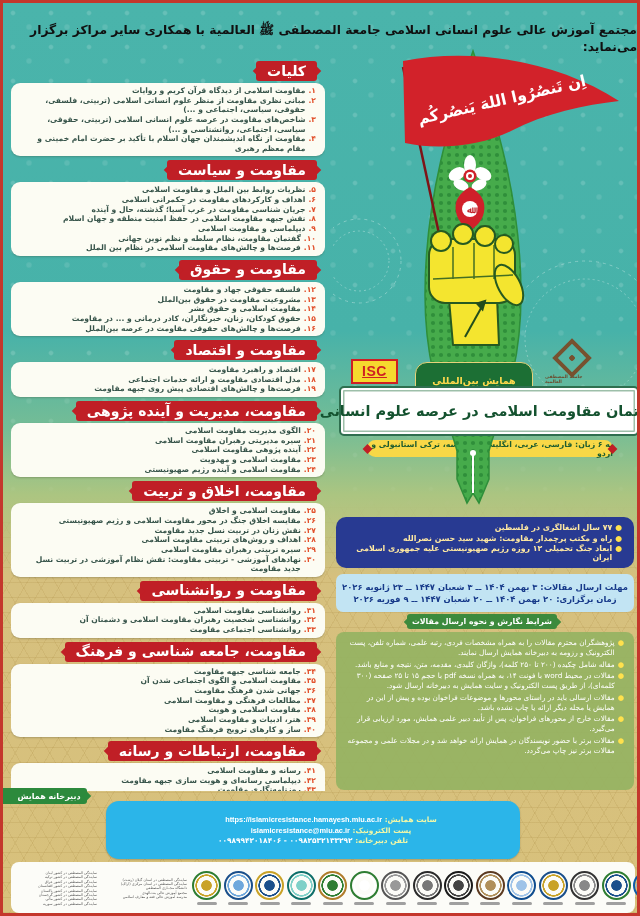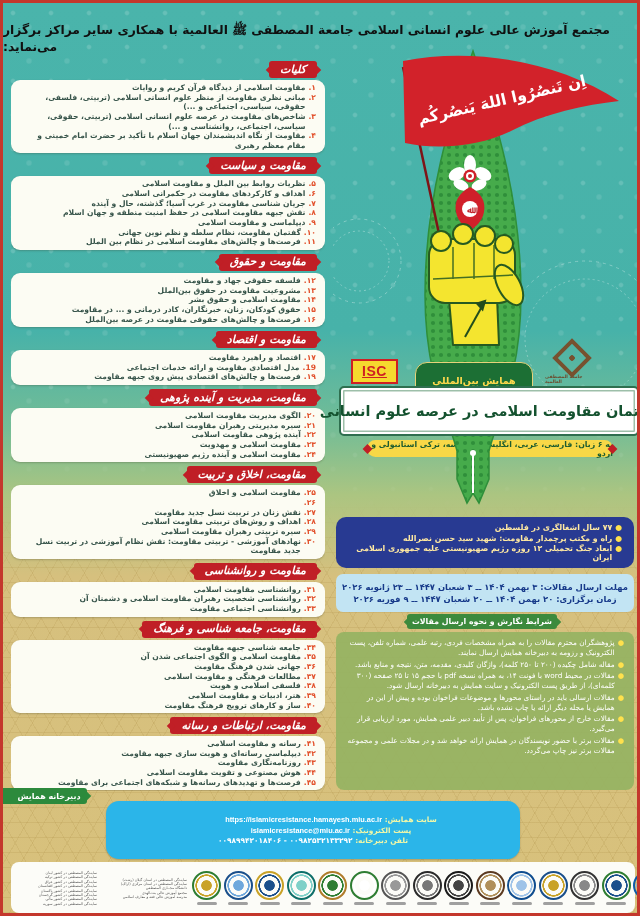--- a/index.html
+++ b/index.html
@@ -10,28 +10,28 @@
   .bg-top{position:absolute;left:0;top:0;right:0;height:520px;
     background-image:radial-gradient(circle at 10px 10px, rgba(255,255,255,.16) 1.5px, transparent 3px),
                      radial-gradient(circle at 26px 24px, rgba(255,255,255,.11) 2px, transparent 3.5px);
     background-size:38px 34px;
     -webkit-mask-image:linear-gradient(#000 70%,transparent);mask-image:linear-gradient(#000 70%,transparent);}
   .bg-bottom{position:absolute;left:0;top:500px;right:0;bottom:0;
     background-image:repeating-linear-gradient(0deg, rgba(156,122,48,.15) 0 1px, transparent 1px 15px),
                      repeating-linear-gradient(60deg, rgba(156,122,48,.12) 0 1px, transparent 1px 15px),
                      repeating-linear-gradient(120deg, rgba(156,122,48,.12) 0 1px, transparent 1px 15px);
     -webkit-mask-image:linear-gradient(transparent,#000 18%);mask-image:linear-gradient(transparent,#000 18%);}
-  .top-line{position:absolute;top:19px;left:0;right:0;text-align:left;font-size:12.3px;font-weight:bold;
+  .top-line{position:absolute;top:19px;left:0;right:0;text-align:right;font-size:12.3px;font-weight:bold;
     color:#101010;direction:rtl;z-index:5;}
   
   .axes{position:absolute;left:8px;top:58px;width:314px;height:730px;display:flex;flex-direction:column;
     gap:4px;direction:rtl;overflow:hidden;z-index:4;}
   .section{display:flex;flex-direction:column;gap:2px;}
-  .ribbon{align-self:flex-start;background:#c01f26;color:#fff;font-size:11px;font-weight:bold;
-    padding:1.5px 11px 2.5px;border-radius:3px;position:relative;margin-right:8px;font-style:italic;}
+  .ribbon{align-self:flex-start;background:#c01f26;color:#fff;font-size:14px;font-weight:bold;
+    padding:1.5px 11px 2.5px;border-radius:3px;position:relative;margin-right:8px;}
   .ribbon::before,.ribbon::after{content:"";position:absolute;top:50%;width:6px;height:6px;background:#c01f26;
     transform:translateY(-50%) rotate(45deg);}
   .ribbon::before{right:-2.5px;}.ribbon::after{left:-2.5px;}
   .sheet{background:#fcfcf3;border-radius:9px;padding:3px 9px;box-shadow:0 1px 2px rgba(60,60,40,.28);}
   .item{display:flex;gap:3px;font-size:7.6px;line-height:1.27;color:#37544a;font-weight:600;}
   .item .n{color:#e2502b;font-weight:bold;white-space:nowrap;}
   
   .abs{position:absolute;z-index:4;box-sizing:border-box;}
   .art{position:absolute;left:330px;top:44px;width:306px;height:468px;z-index:1;}
   .isc{left:348px;top:356px;width:47px;height:25px;background:#f6d92e;border:2px solid #cf1f23;
@@ -248,21 +248,21 @@
         </div>
       </div>
       <div class="section">
         <div class="ribbon">مقاومت و اقتصاد</div>
         <div class="sheet">
           <div class="item">
             <span class="n">۱۷.</span>
             <span class="t">اقتصاد و راهبرد مقاومت</span>
           </div>
           <div class="item">
-            <span class="n">19.</span>
+            <span class="n">۱۸.</span>
             <span class="t">مدل اقتصادی مقاومت و ارائه خدمات اجتماعی</span>
           </div>
           <div class="item">
             <span class="n">۱۹.</span>
             <span class="t">فرصت‌ها و چالش‌های اقتصادی پیش روی جبهه مقاومت</span>
           </div>
         </div>
       </div>
       <div class="section">
         <div class="ribbon">مقاومت، مدیریت و آینده پژوهی</div>
@@ -291,20 +291,21 @@
       </div>
       <div class="section">
         <div class="ribbon">مقاومت، اخلاق و تربیت</div>
         <div class="sheet">
           <div class="item">
             <span class="n">۲۵.</span>
             <span class="t">مقاومت اسلامی و اخلاق</span>
           </div>
           <div class="item">
             <span class="n">۲۶.</span>
+            <span class="t">مقایسه اخلاق جنگ در محور مقاومت اسلامی و رژیم صهیونیستی</span>
           </div>
           <div class="item">
             <span class="n">۲۷.</span>
             <span class="t">نقش زنان در تربیت نسل جدید مقاومت</span>
           </div>
           <div class="item">
             <span class="n">۲۸.</span>
             <span class="t">اهداف و روش‌های تربیتی مقاومت اسلامی</span>
           </div>
           <div class="item">
@@ -348,21 +349,21 @@
           <div class="item">
             <span class="n">۳۶.</span>
             <span class="t">جهانی شدن فرهنگ مقاومت</span>
           </div>
           <div class="item">
             <span class="n">۳۷.</span>
             <span class="t">مطالعات فرهنگی و مقاومت اسلامی</span>
           </div>
           <div class="item">
             <span class="n">۳۸.</span>
-            <span class="t">فلسفی اسلامی و هویت</span>
+            <span class="t">مقاومت اسلامی و هویت</span>
           </div>
           <div class="item">
             <span class="n">۳۹.</span>
             <span class="t">هنر، ادبیات و مقاومت اسلامی</span>
           </div>
           <div class="item">
             <span class="n">۴۰.</span>
             <span class="t">ساز و کارهای ترویج فرهنگ مقاومت</span>
           </div>
         </div>

